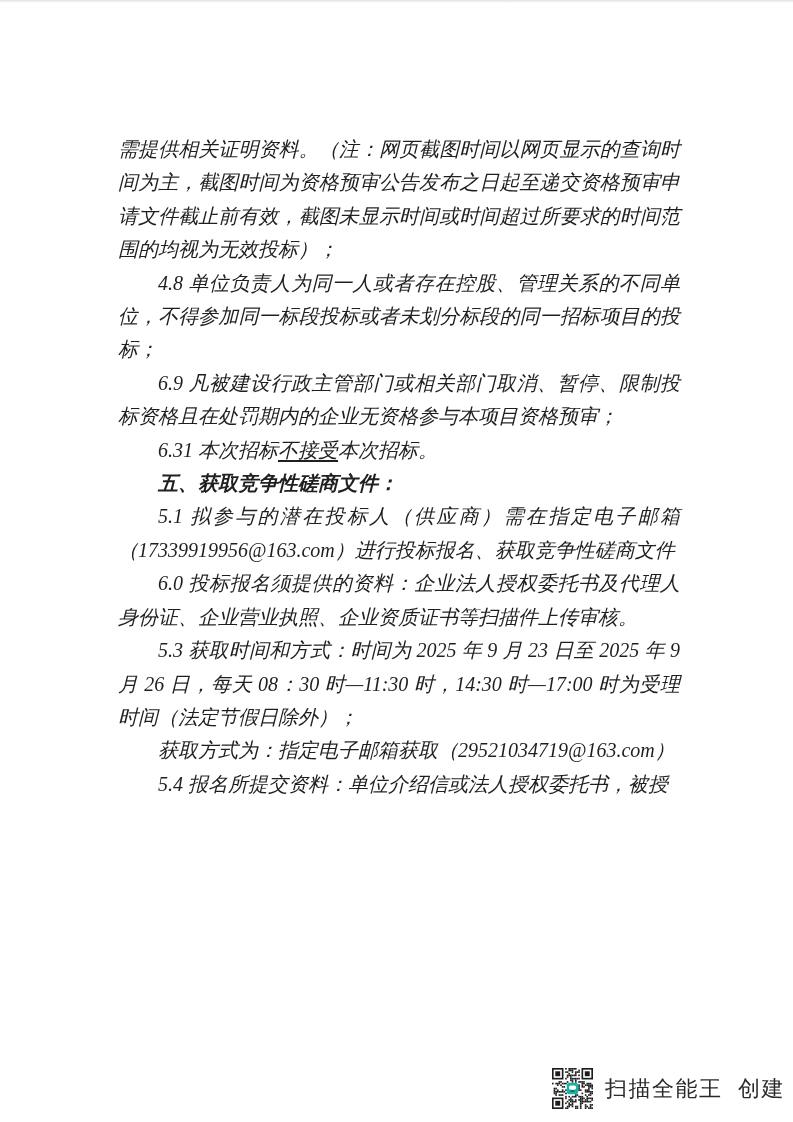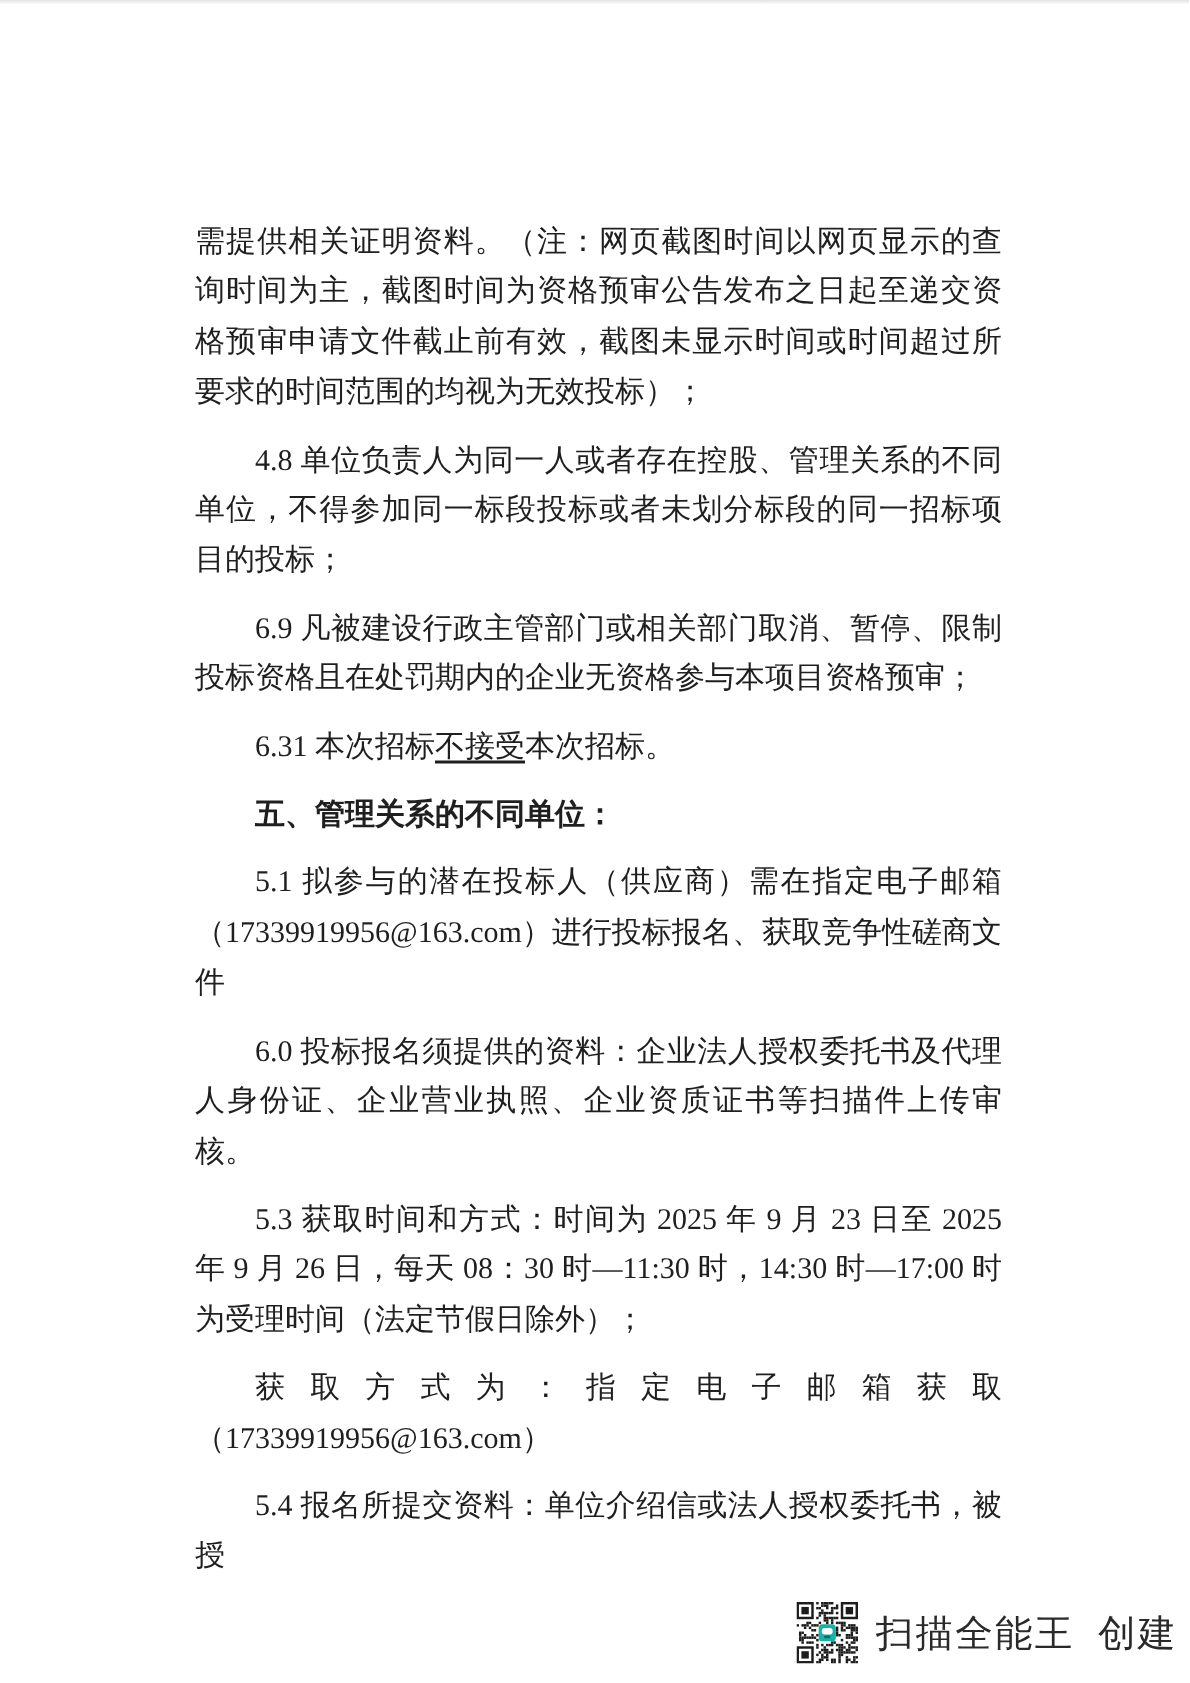--- a/index.html
+++ b/index.html
@@ -21,62 +21,62 @@
     position: absolute;
     left: 118px;
     top: 133px;
     width: 562px;
     color: #1f1f1f;
     font-size: 20px;
     line-height: 33.4px;
     text-align: justify;
     text-justify: inter-ideograph;
   }
-  .para { margin: 12px; }
+  .para { margin: 0; font-style: italic; }
   .para.indent { text-indent: 2em; }
   .para.bold { font-weight: bold; }
   .underline {
     text-decoration: underline;
     text-underline-offset: 3px;
     text-decoration-thickness: 1.5px;
   }
   .watermark {
     position: absolute;
     right: 8px;
     bottom: 13px;
     display: flex;
     align-items: center;
     gap: 12px;
   }
   .qr { width: 41px; height: 41px; display: block; }
   .wm-label {
-    font-family: Liberation Serif, serif;
-    font-size: 25px;
+    font-family: Liberation Sans, sans-serif;
+    font-size: 22px;
     color: #2a2a2a;
     letter-spacing: 1.5px;
     word-spacing: 8px;
     white-space: nowrap;
   }
 </style>
 </head>
 <body>
 
 <div class="page">
   <div class="scan-edge"></div>
 
   <div class="content" id="doc-body">
       <p class="para"><span>需提供相关证明资料。（注：网页截图时间以网页显示的查询时间为主，截图时间为资格预审公告发布之日起至递交资格预审申请文件截止前有效，截图未显示时间或时间超过所要求的时间范围的均视为无效投标）；</span></p>
       <p class="para indent"><span>4.8 单位负责人为同一人或者存在控股、管理关系的不同单位，不得参加同一标段投标或者未划分标段的同一招标项目的投标；</span></p>
       <p class="para indent"><span>6.9 凡被建设行政主管部门或相关部门取消、暂停、限制投标资格且在处罚期内的企业无资格参与本项目资格预审；</span></p>
       <p class="para indent"><span>6.31 本次招标</span><span class="underline">不接受</span><span>本次招标。</span></p>
-      <p class="para indent bold"><span>五、管理关系的不同单位：</span></p>
+      <p class="para indent bold"><span>五、获取竞争性磋商文件：</span></p>
       <p class="para indent"><span>5.1 拟参与的潜在投标人（供应商）需在指定电子邮箱（17339919956@163.com）进行投标报名、获取竞争性磋商文件</span></p>
       <p class="para indent"><span>6.0 投标报名须提供的资料：企业法人授权委托书及代理人身份证、企业营业执照、企业资质证书等扫描件上传审核。</span></p>
       <p class="para indent"><span>5.3 获取时间和方式：时间为 2025 年 9 月 23 日至 2025 年 9 月 26 日，每天 08：30 时—11:30 时，14:30 时—17:00 时为受理时间（法定节假日除外）；</span></p>
-      <p class="para indent"><span>获取方式为：指定电子邮箱获取（17339919956@163.com）</span></p>
+      <p class="para indent"><span>获取方式为：指定电子邮箱获取（29521034719@163.com）</span></p>
       <p class="para indent"><span>5.4 报名所提交资料：单位介绍信或法人授权委托书，被授</span></p>
     </div>
 
   <div class="watermark">
     <svg class="qr" id="qr-svg" viewBox="0 0 25 25">
         <rect x="8" y="0" width="1" height="1" fill="#1c1c1c"></rect>
         <rect x="10" y="0" width="1" height="1" fill="#1c1c1c"></rect>
         <rect x="11" y="0" width="1" height="1" fill="#1c1c1c"></rect>
         <rect x="12" y="0" width="1" height="1" fill="#1c1c1c"></rect>
         <rect x="13" y="0" width="1" height="1" fill="#1c1c1c"></rect>

